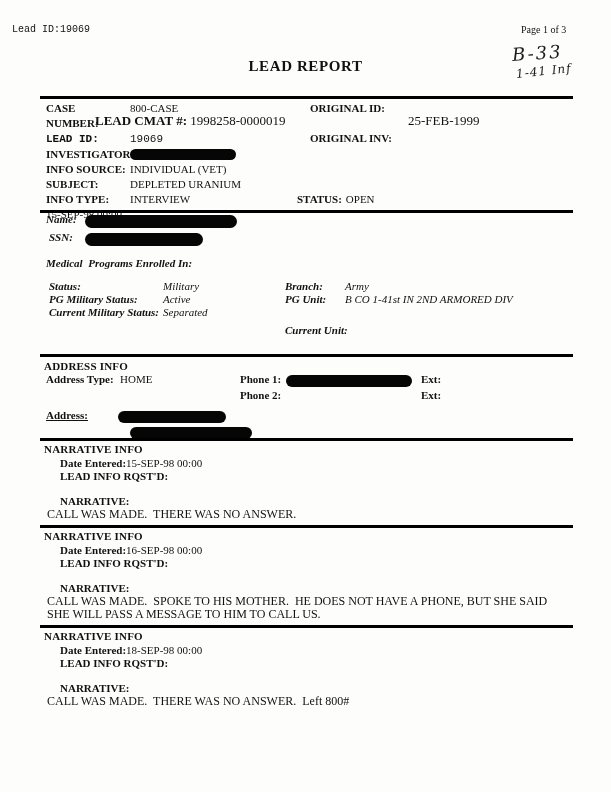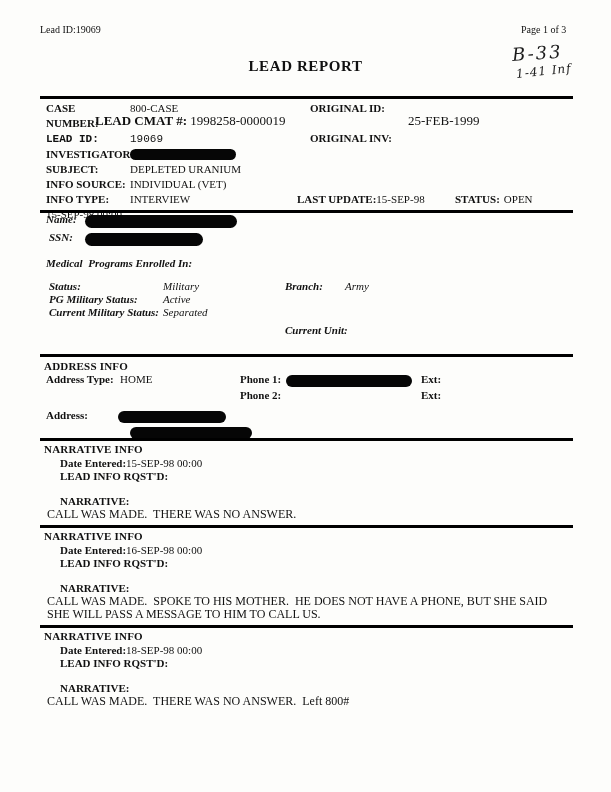--- a/index.html
+++ b/index.html
@@ -44,21 +44,21 @@
     width:522px;
     font-size:12px;
     line-height:13px;
     white-space:pre-wrap;
   }
   .spacer { display:inline-block; }
 </style>
 </head>
 <body>
 
-<div class="abs fs10" style="left:40px; top:24px;">Lead ID:19069</div>
+<div class="abs fs10" style="left:12px; top:24px;font-family:Liberation Mono, monospace;">Lead ID:19069</div>
 <div class="abs fs10" style="left:521px; top:24px;">Page  1 of  3</div>
 
 <div class="abs hand" style="left:512px; top:42px;">
   <div style="font-size:18px; letter-spacing:2px; transform:rotate(-4deg);">B-33</div>
   <div style="font-size:12px; letter-spacing:1px; transform:rotate(-6deg); margin-top:1px; margin-left:4px;">1-41 Inf</div>
 </div>
 
 <div class="abs b" style="left:0; top:58px; width:611px; text-align:center; font-size:15px; letter-spacing:0.6px;">LEAD REPORT</div>
 
 <div class="abs fs11" style="left:95px; top:84px;">
@@ -81,35 +81,31 @@
         <span class="b" style="width:84px;">LEAD ID:</span>
         <span>19069</span>
       </span>
       <span class="b">ORIGINAL INV:</span>
     </div>
     <div class="row lh15">
       <span class="b" style="width:84px;">INVESTIGATOR:</span>
       <span class="redact" style="width:106px; height:11px;"></span>
     </div>
     <div class="row lh15">
+      <span class="b" style="width:84px;">INFO SOURCE:</span>
+      <span>INDIVIDUAL (VET)</span>
+    </div>
+    <div class="row lh15">
       <span class="b" style="width:84px;">SUBJECT:</span>
       <span>DEPLETED URANIUM</span>
-    </div>
-    <div class="row lh15">
-      <span class="b" style="width:84px;">INFO SOURCE:</span>
-      <span>INDIVIDUAL (VET)</span>
     </div>
     <div class="row lh15">
       <span style="display:flex; width:251px;">
         <span class="b" style="width:84px;">INFO TYPE:</span>
         <span>INTERVIEW</span>
-      </span>
-      <span style="display:flex; width:158px;">
-        <span class="b">LAST UPDATE:</span>
-        <span>15-SEP-98</span>
       </span>
       <span style="display:flex;">
         <span class="b" style="margin-right:4px;">STATUS:</span>
         <span>OPEN</span>
       </span>
     </div>
     <div class="row lh15">
       <span>15-SEP-98 00:00</span>
     </div>
   </div>
@@ -134,20 +130,24 @@
         </span>
         <span style="display:flex;">
           <span class="b" style="width:60px;">Branch:</span>
           <span>Army</span>
         </span>
       </div>
       <div class="row lh13">
         <span style="display:flex; width:239px;">
           <span class="b" style="width:117px; padding-left:3px;">PG Military Status:</span>
           <span>Active</span>
+        </span>
+        <span style="display:flex;">
+          <span class="b" style="width:60px;">PG Unit:</span>
+          <span>B CO 1-41st IN 2ND ARMORED DIV</span>
         </span>
       </div>
       <div class="row lh13">
         <span style="display:flex; width:239px;">
           <span class="b" style="width:117px; padding-left:3px;">Current Military Status:</span>
           <span>Separated</span>
         </span>
       </div>
       <div class="row lh13" style="margin-top:5px;">
         <span class="spacer" style="width:239px;"></span>
@@ -170,21 +170,21 @@
       <span class="b" style="margin-left:9px;">Ext:</span>
     </div>
     <div class="row" style="height:14px;">
       <span class="spacer" style="width:194px;"></span>
       <span class="b" style="width:46px;">Phone 2:</span>
       <span class="spacer" style="width:126px;"></span>
       <span class="b" style="margin-left:9px;">Ext:</span>
     </div>
     <div style="margin-top:6px;">
       <div class="row" style="height:15px;">
-        <span class="b" style="width:72px;">Address:</span>
+        <span class="b" style="width:72px;text-decoration:underline;">Address:</span>
         <span class="redact" style="width:108px; height:12px;"></span>
       </div>
       <div class="row" style="height:15px; margin-top:1px;">
         <span class="spacer" style="width:84px;"></span>
         <span class="redact" style="width:122px; height:12px;"></span>
       </div>
     </div>
   </div>
 </div>
 

